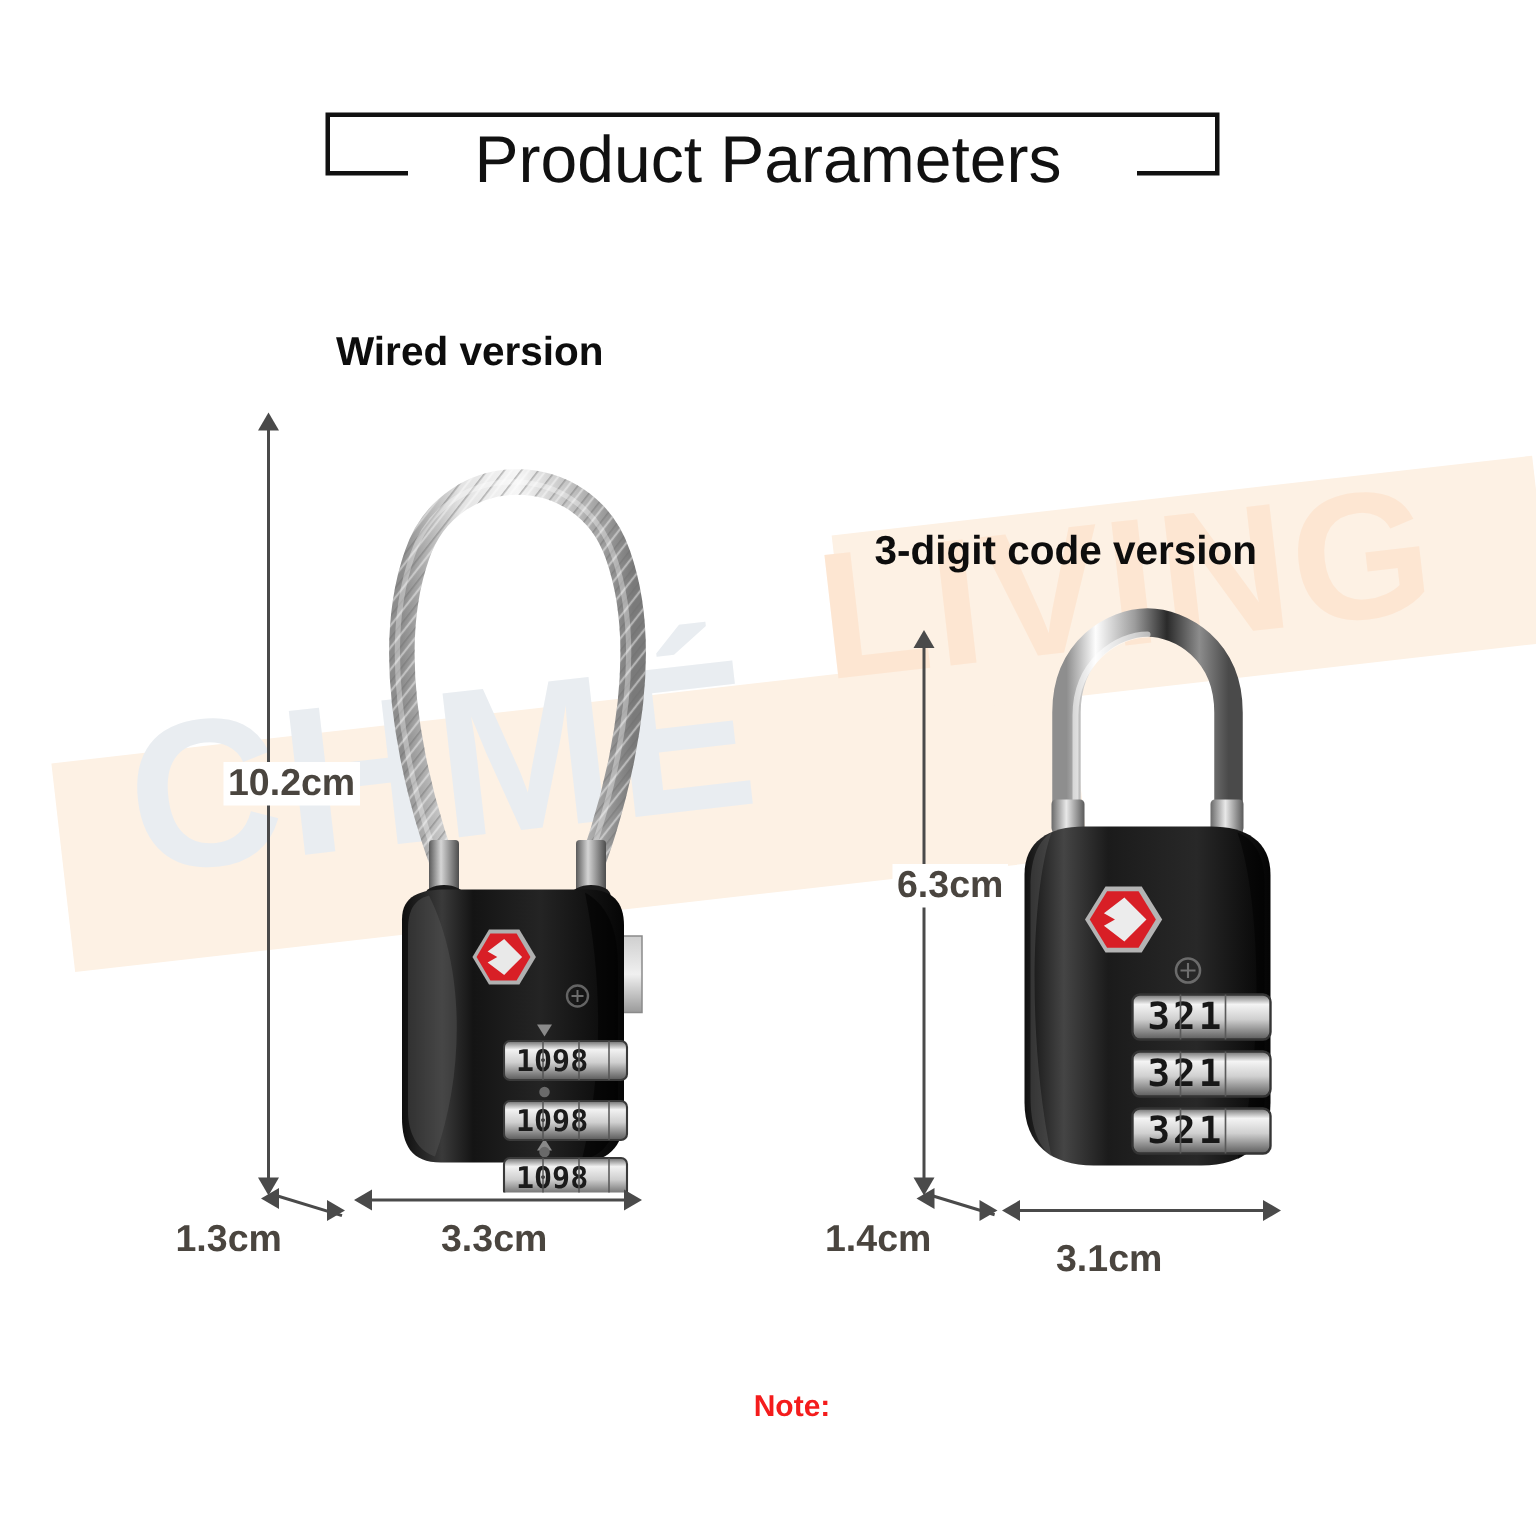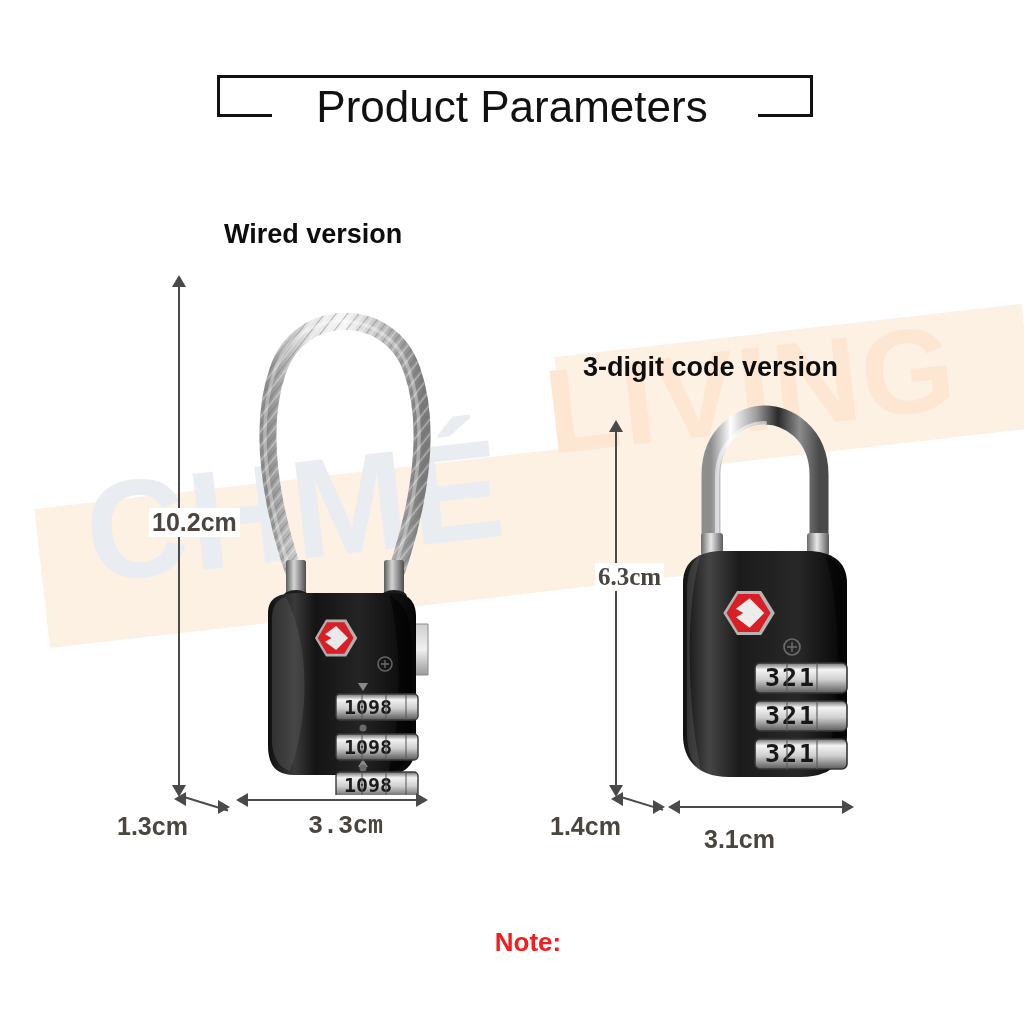--- a/index.html
+++ b/index.html
@@ -145,22 +145,22 @@
     z-index: 7;
   }
   .dim-label-white-bg {
     background: #ffffff;
     padding: 0 3px;
     margin-left: 27px;
   }
 
   #dim-102 { left: 122px; top: 508px; }
   #dim-13  { left: 117px; top: 812px; text-align: center; }
-  #dim-33  { left: 308px; top: 812px; font-family: Liberation Mono, monospace; }
-  #dim-63  { left: 568px; top: 563px; font-family: Liberation Serif, serif; }
+  #dim-33  { left: 294px; top: 812px; }
+  #dim-63  { left: 568px; top: 576px; }
   #dim-14  { left: 550px; top: 812px; }
   #dim-31  { left: 704px; top: 825px; }
 
   
   #product-wired {
     position: absolute;
     left: 240px; top: 275px;
     width: 210px; height: 520px;
   }
   #product-padlock {
@@ -169,21 +169,21 @@
     width: 200px; height: 390px;
   }
 
   
   #note {
     position: absolute;
     left: 0; top: 925px;
     width: 1024px;
     text-align: center;
     color: #f41c1c;
-    font-size: 26px;
+    font-size: 20px;
     font-weight: 700;
     line-height: 1.35;
     padding-left: 32px;
   }
   #note-line-1, #note-line-2 { display: block; }
 </style>
 </head>
 <body>
 
 <div id="stage">

